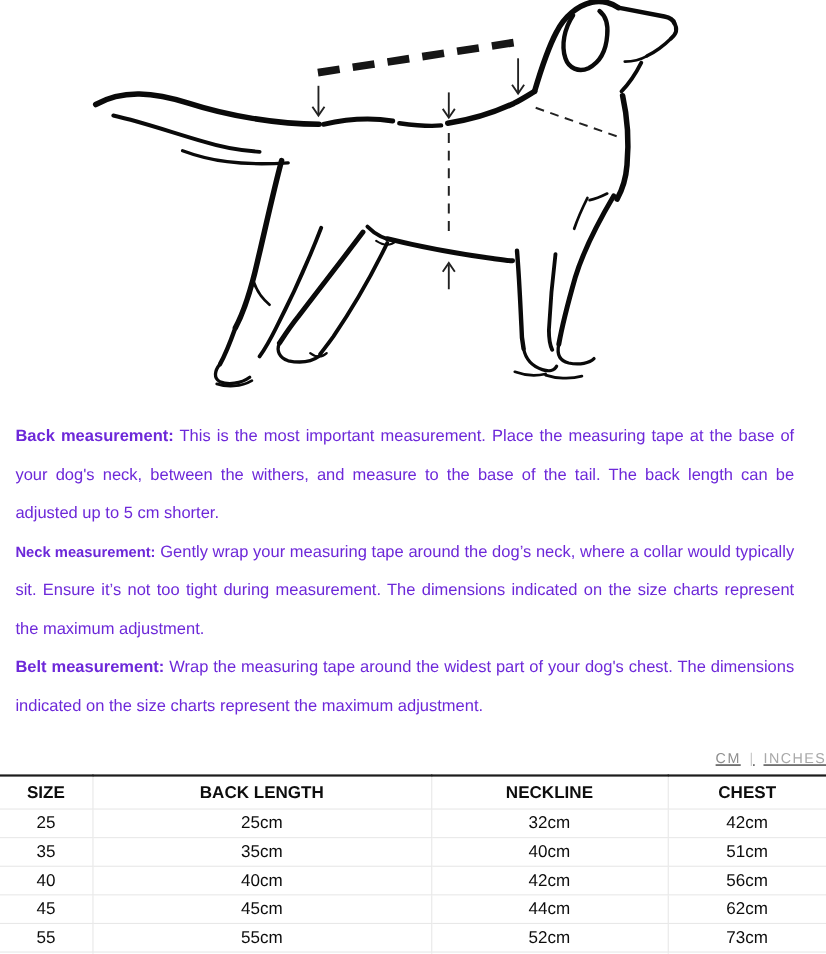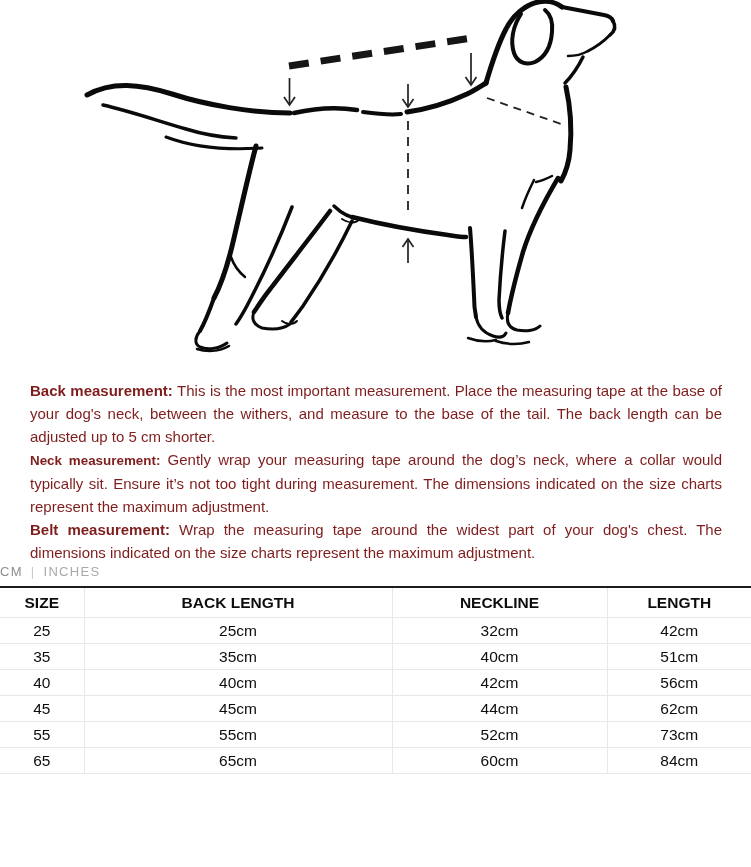--- a/index.html
+++ b/index.html
@@ -2,29 +2,29 @@
 <html><head>
 <meta charset="utf-8">
 <style>
   html,body{margin:0;padding:0;}
   body{
     width:751px;height:867px;background:#ffffff;overflow:hidden;
     font-family:"Liberation Sans", sans-serif;color:#111;
   }
   .dog-art{display:block;width:751px;height:376px;}
   .instructions{
-    padding:3px 29px 0 30px;
-    font-size:15px;line-height:23px;text-align:justify;color:#7f1d1d;
+    padding:3px 29px 0 14px;
+    font-size:15px;line-height:35px;text-align:justify;color:#6d28d9;
   }
   .instructions p{margin:0;}
   .instructions strong{font-weight:bold;}
   .instructions strong.small{font-size:13.4px;}
   .unit-toggle{
-    margin-top:0;text-align:left;
-    font-size:13px;letter-spacing:1.3px;
+    margin-top:23px;text-align:right;
+    font-size:13px;letter-spacing:1.3px;text-decoration:underline;
   }
   .unit-cm{color:#8d8d8d;cursor:pointer;}
   .unit-sep{color:#c9c9c9;margin:0 8px;font-weight:400;}
   .unit-inches{color:#a9a9a9;cursor:pointer;}
   table.size-table{
     width:751px;margin-top:7px;border-collapse:collapse;table-layout:fixed;
     border-top:2px solid #1c1c1c;
   }
   .size-table th{
     font-size:15.5px;font-weight:bold;padding:6px 0 5px 0;
@@ -148,21 +148,21 @@
       <col style="width:84px">
         <col style="width:308px">
         <col style="width:215px">
         <col style="width:144px">
     </colgroup>
     <thead>
       <tr>
         <th>SIZE</th>
         <th>BACK LENGTH</th>
         <th>NECKLINE</th>
-        <th>LENGTH</th>
+        <th>CHEST</th>
       </tr>
     </thead>
     <tbody id="size-rows">
         <tr>
           <td class="size-col">25</td>
           <td>25cm</td>
           <td>32cm</td>
           <td>42cm</td>
         </tr>
         <tr>

